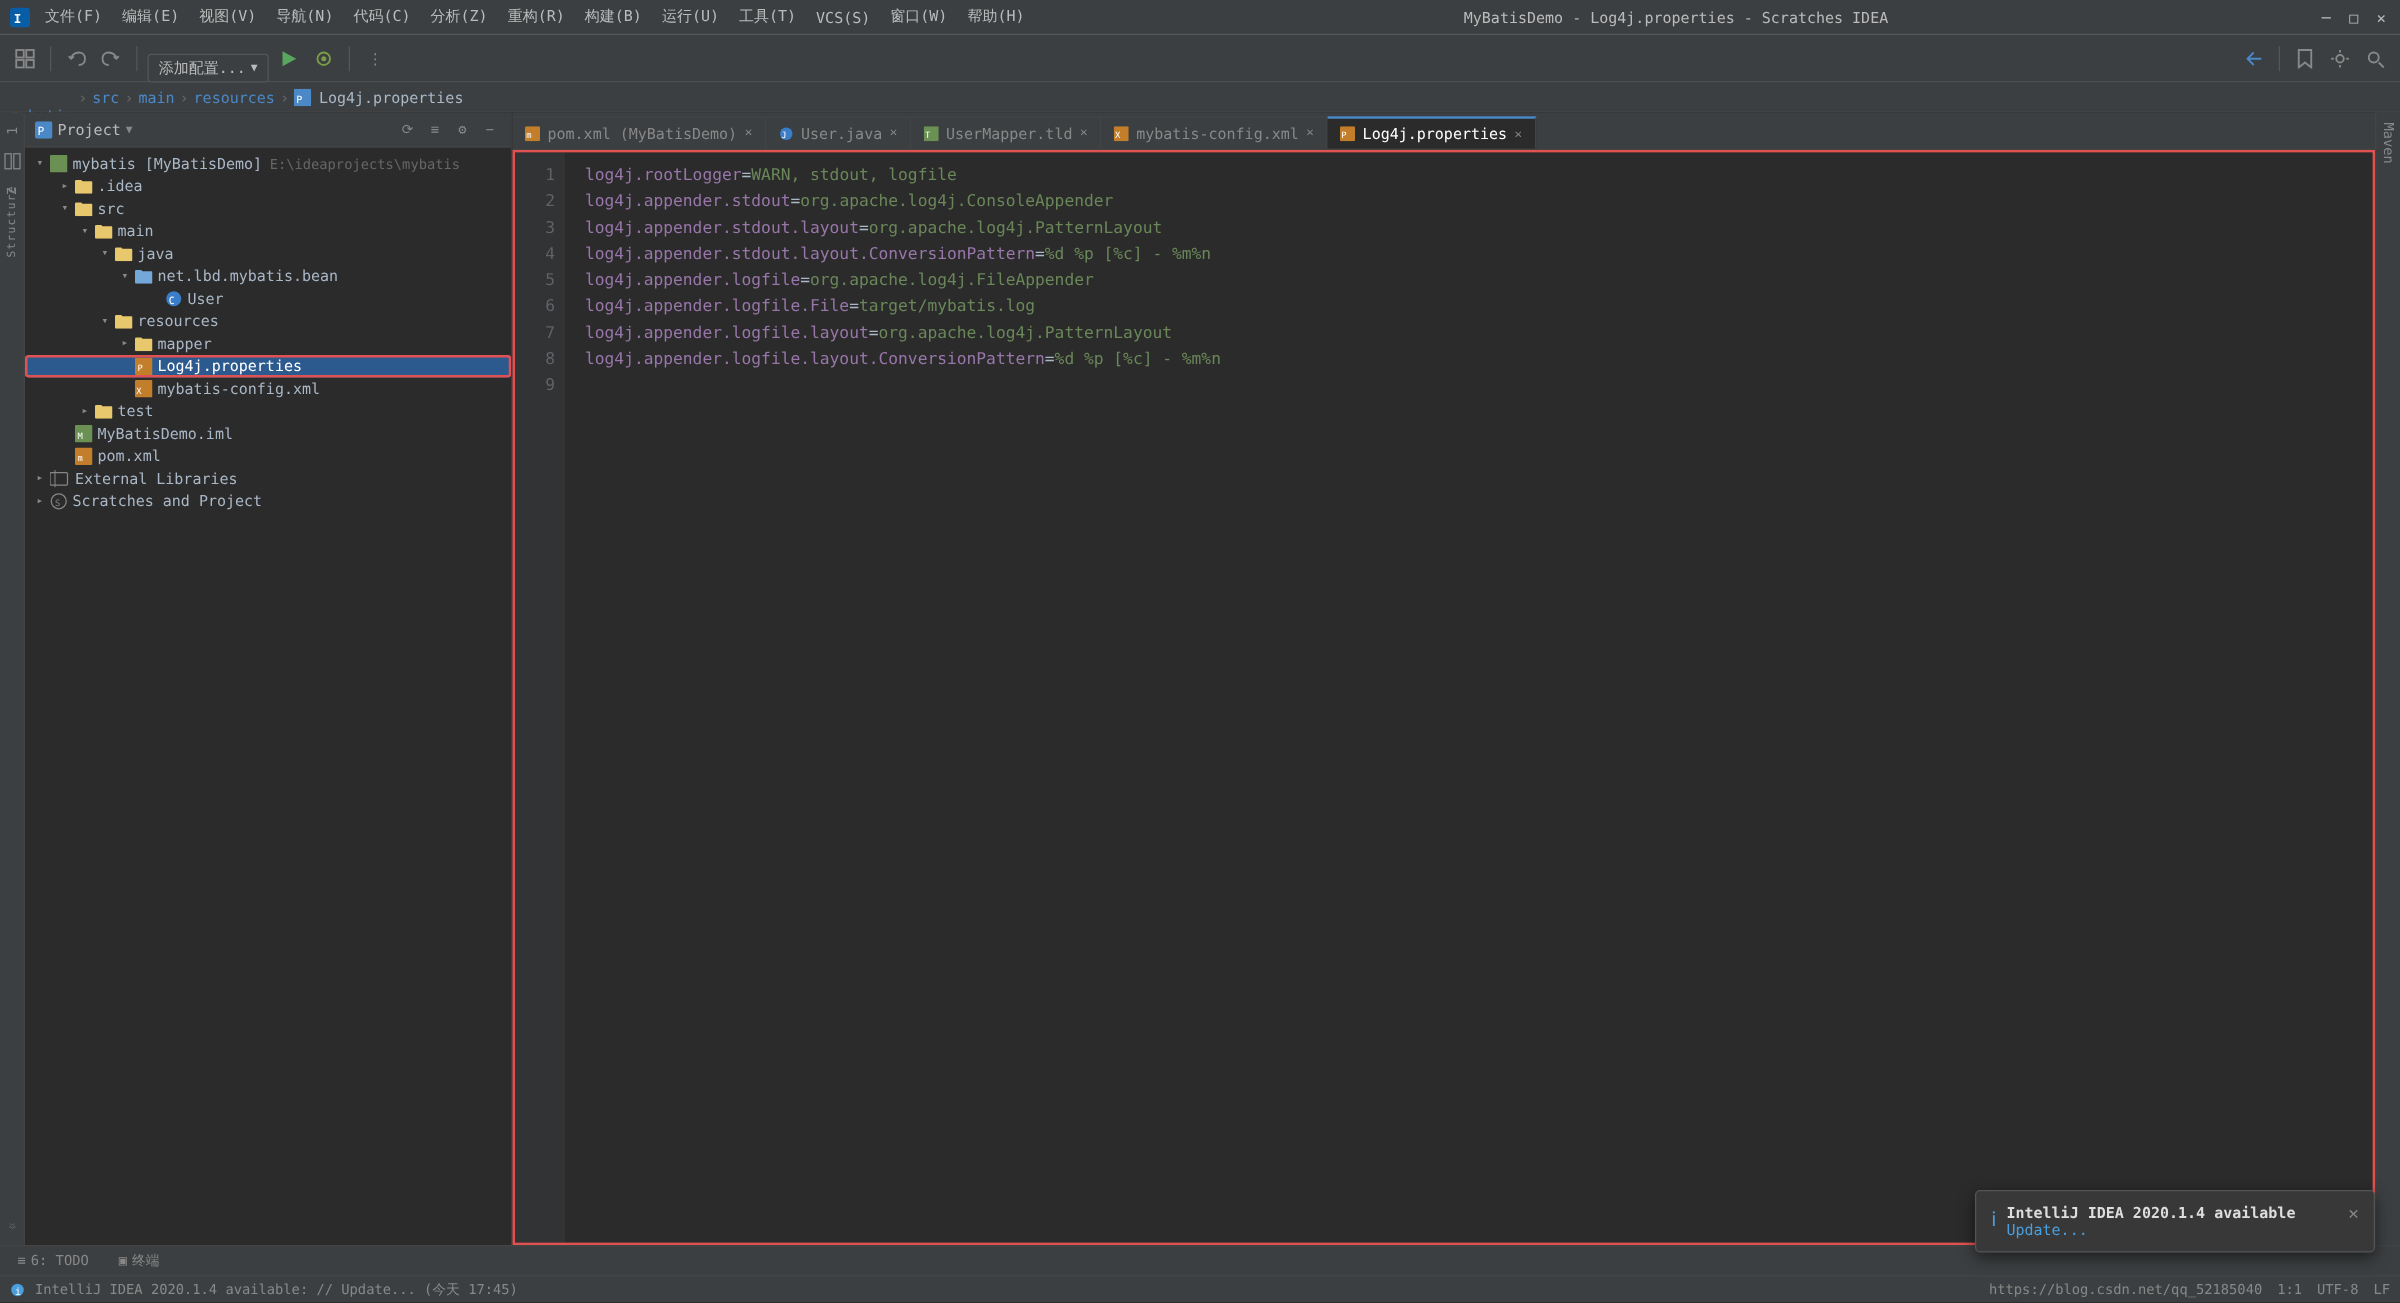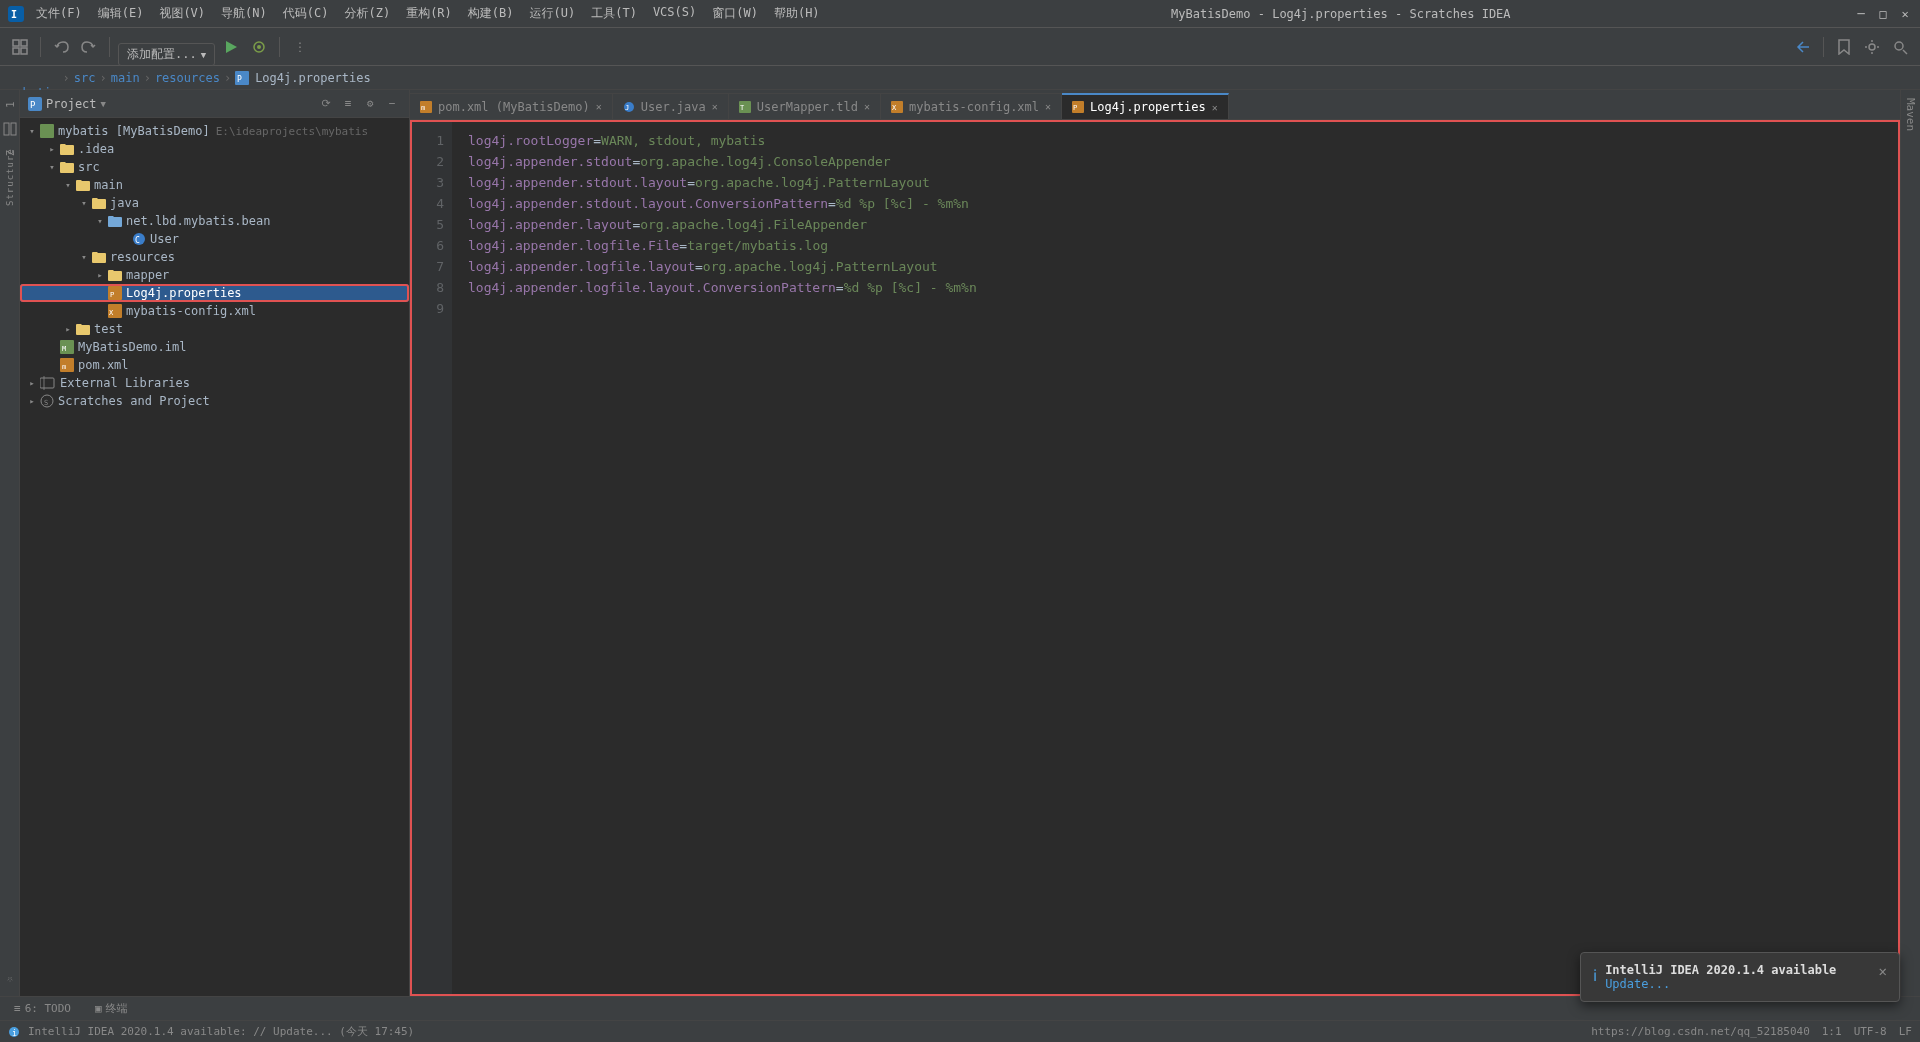--- a/index.html
+++ b/index.html
@@ -356,21 +356,21 @@
 
 <div id="title-bar">
   <div id="title-bar-left">
 
     <svg width="16" height="16" viewBox="0 0 16 16">
       <rect width="16" height="16" rx="3" fill="#085EA6"></rect>
       <text x="3" y="12" fill="white" font-size="10" font-weight="bold">I</text>
     </svg>
   </div>
 
-  <div id="title-bar-menu" style="display:flex; gap:0; margin-left:4px;">
+  <div id="title-bar-menu" style="display:flex; gap:0; margin-left:4px;align-items:center;">
     <span class="menu-item">文件(F)</span>
     <span class="menu-item">编辑(E)</span>
     <span class="menu-item">视图(V)</span>
     <span class="menu-item">导航(N)</span>
     <span class="menu-item">代码(C)</span>
     <span class="menu-item">分析(Z)</span>
     <span class="menu-item">重构(R)</span>
     <span class="menu-item">构建(B)</span>
     <span class="menu-item">运行(U)</span>
     <span class="menu-item">工具(T)</span>
@@ -706,25 +706,25 @@
         <div>1</div>
         <div>2</div>
         <div>3</div>
         <div>4</div>
         <div>5</div>
         <div>6</div>
         <div>7</div>
         <div>8</div>
         <div>9</div>
       </div>
-      <div id="code-area"><span class="code-key">log4j.rootLogger</span><span class="code-eq">=</span><span class="code-val">WARN, stdout, mybatis</span>
+      <div id="code-area"><span class="code-key">log4j.rootLogger</span><span class="code-eq">=</span><span class="code-val">WARN, stdout, logfile</span>
 <span class="code-key">log4j.appender.stdout</span><span class="code-eq">=</span><span class="code-val">org.apache.log4j.ConsoleAppender</span>
 <span class="code-key">log4j.appender.stdout.layout</span><span class="code-eq">=</span><span class="code-val">org.apache.log4j.PatternLayout</span>
 <span class="code-key">log4j.appender.stdout.layout.ConversionPattern</span><span class="code-eq">=</span><span class="code-val">%d %p [%c] - %m%n</span>
-<span class="code-key">log4j.appender.layout</span><span class="code-eq">=</span><span class="code-val">org.apache.log4j.FileAppender</span>
+<span class="code-key">log4j.appender.logfile</span><span class="code-eq">=</span><span class="code-val">org.apache.log4j.FileAppender</span>
 <span class="code-key">log4j.appender.logfile.File</span><span class="code-eq">=</span><span class="code-val">target/mybatis.log</span>
 <span class="code-key">log4j.appender.logfile.layout</span><span class="code-eq">=</span><span class="code-val">org.apache.log4j.PatternLayout</span>
 <span class="code-key">log4j.appender.logfile.layout.ConversionPattern</span><span class="code-eq">=</span><span class="code-val">%d %p [%c] - %m%n</span>
 </div>
     </div>
   </div>
 
   <div id="right-side-panel">
     <div style="writing-mode:vertical-lr; font-size:11px; color:#888; padding:8px 2px; cursor:pointer;">Maven</div>
   </div>

